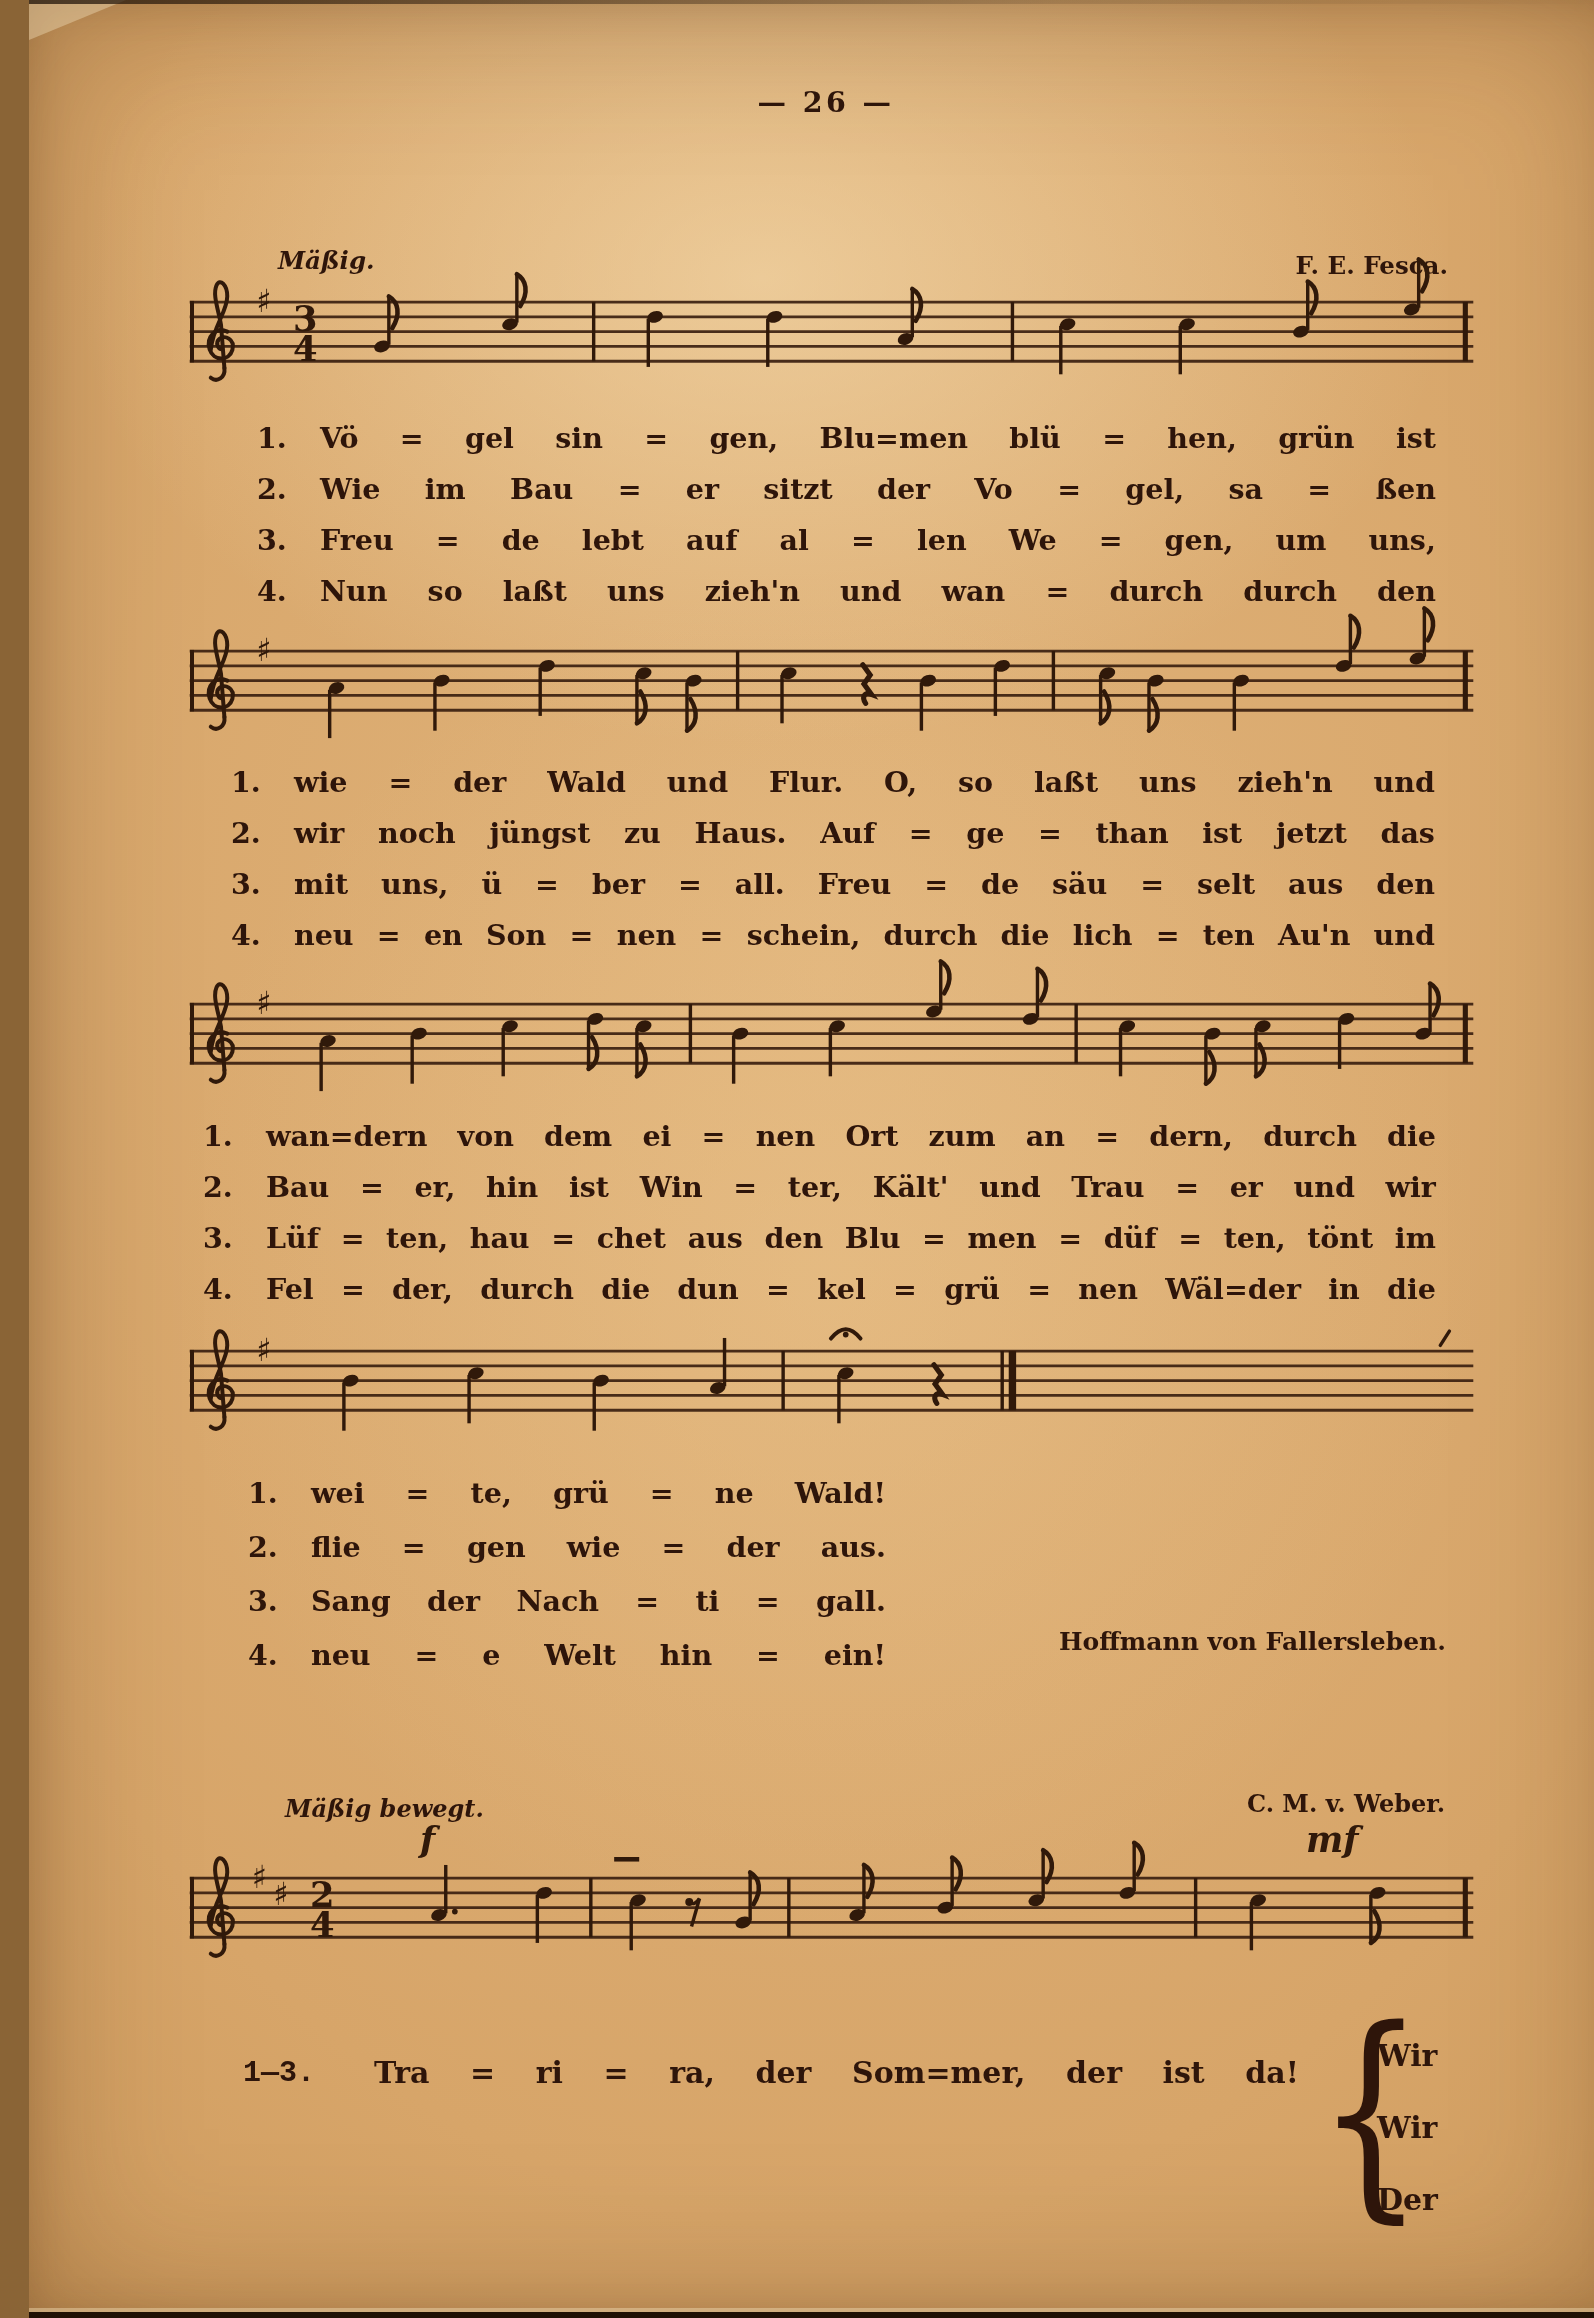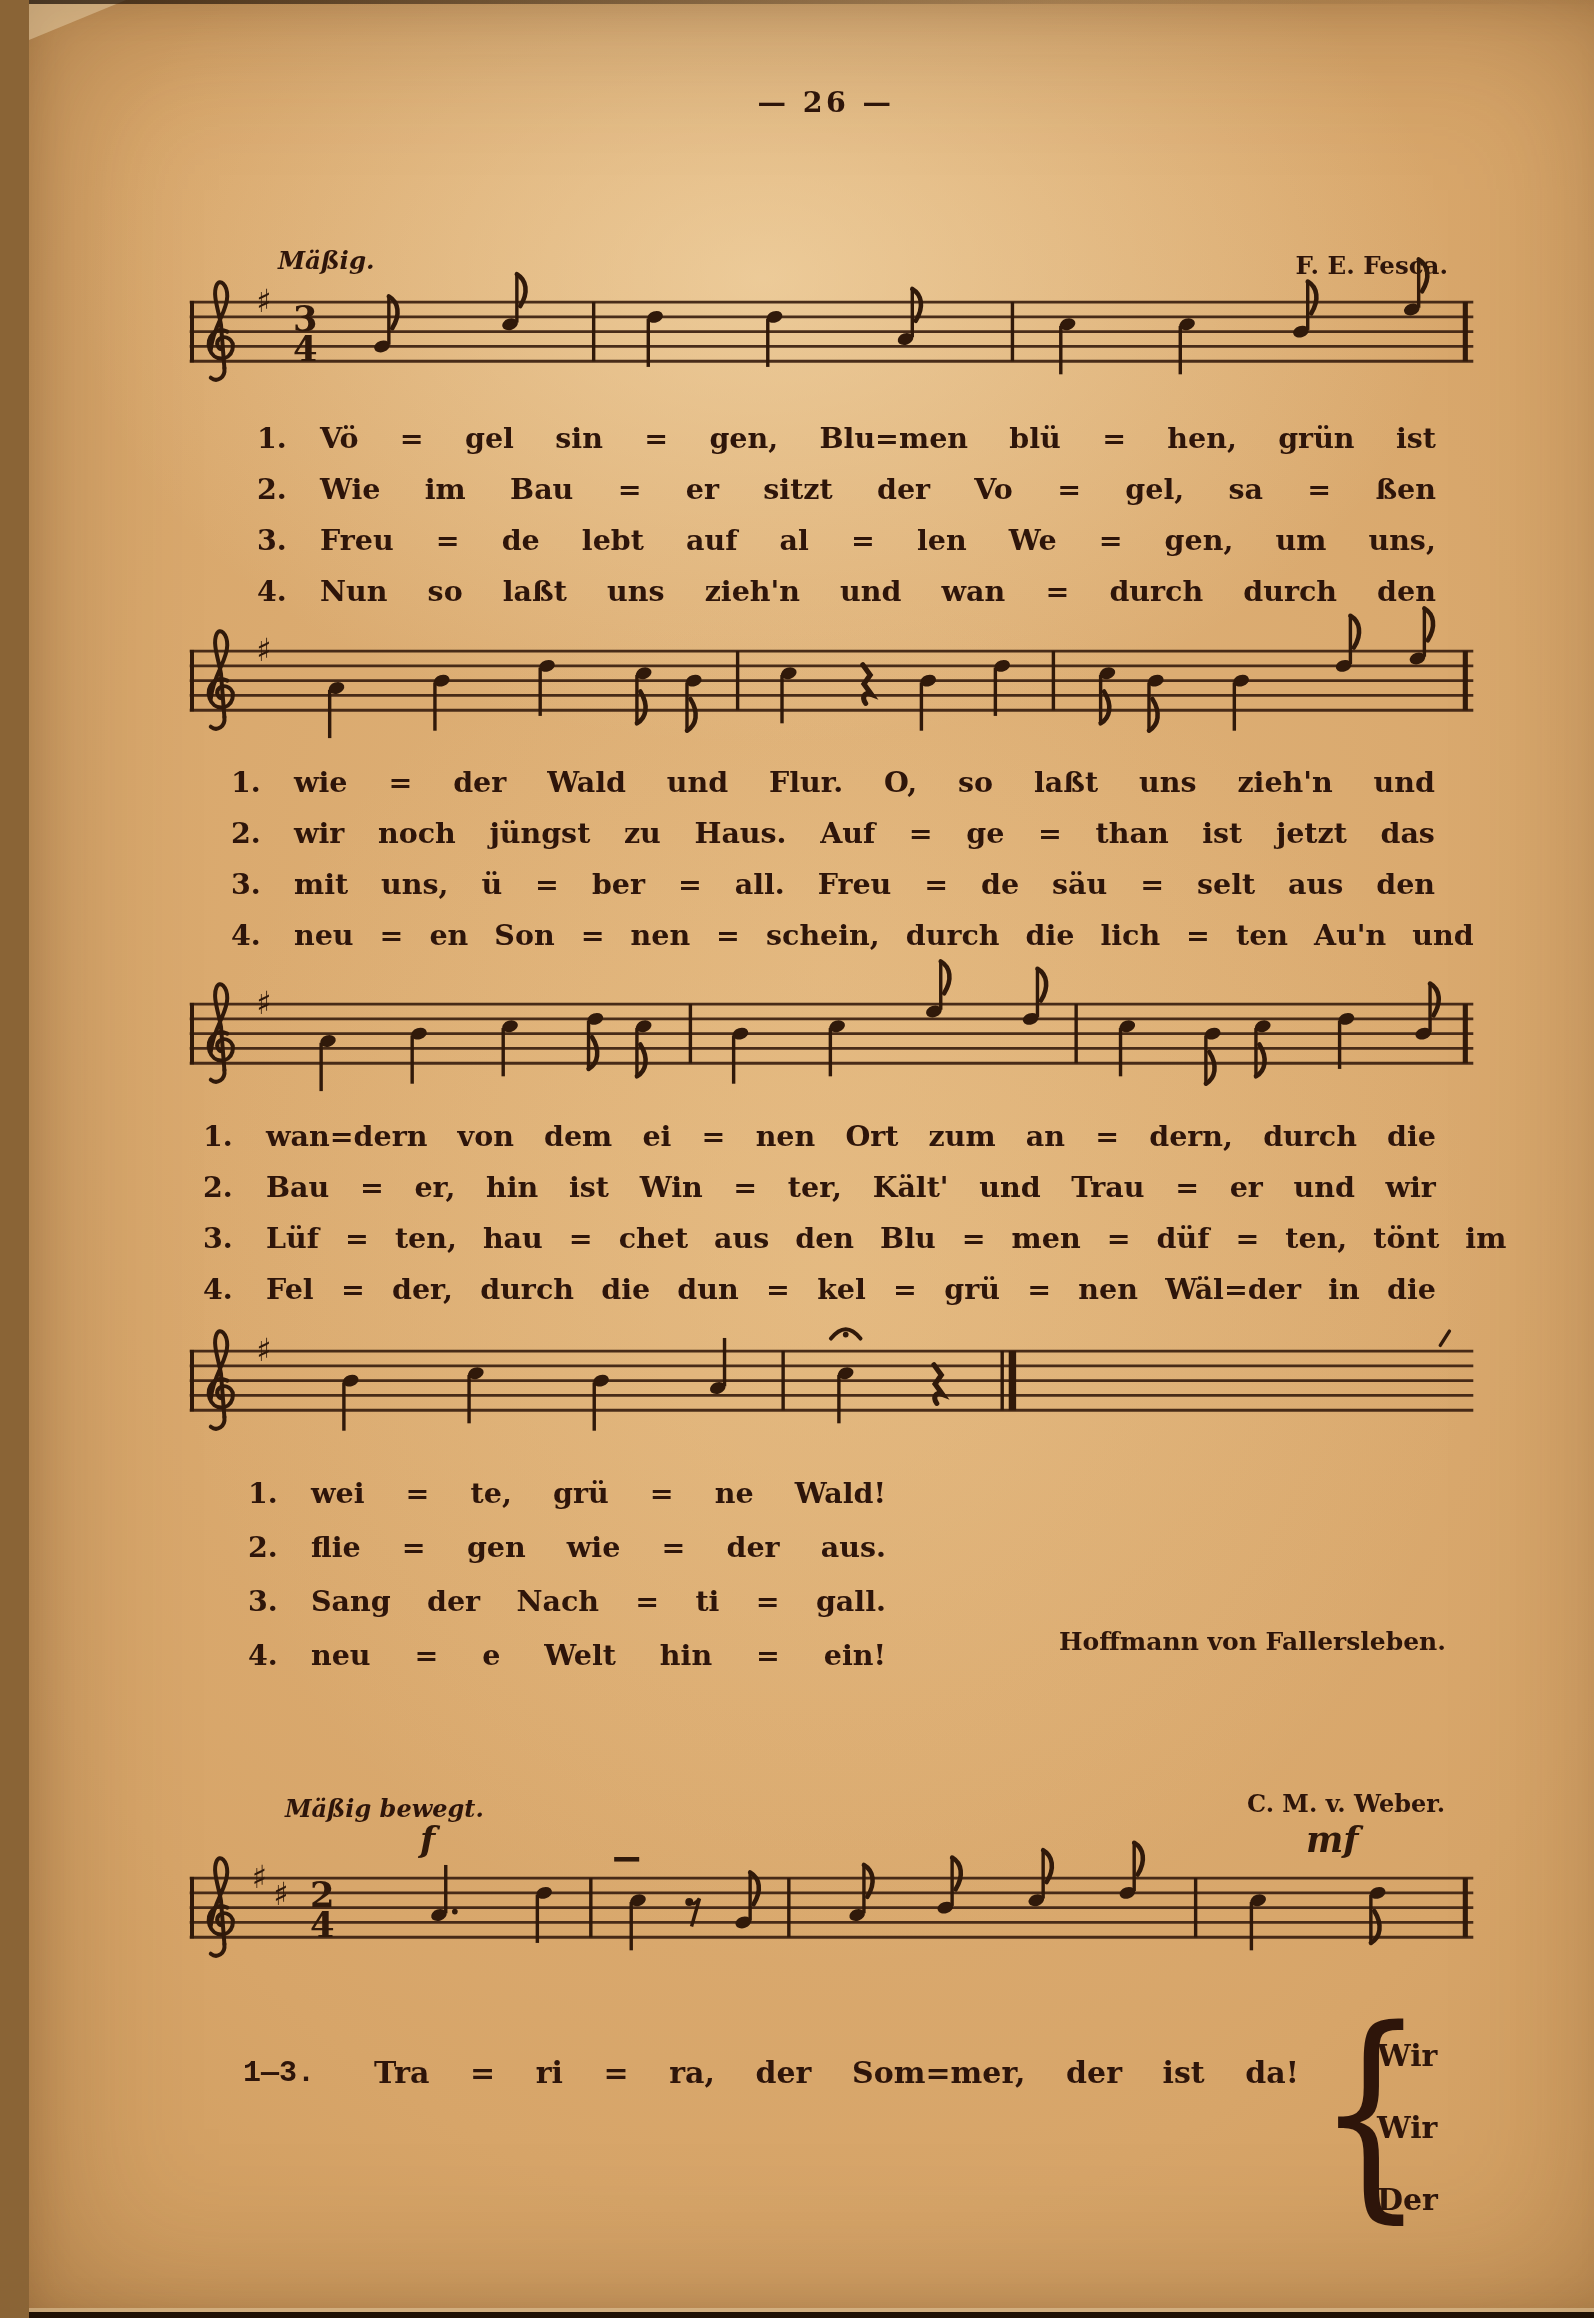--- a/index.html
+++ b/index.html
@@ -26,21 +26,21 @@
   .t27{top:179px;font-size:39px;}
   .t28{top:1724px;font-size:38px;}
   .tempo{font-size:24.5px;font-weight:bold;font-style:italic;}
   .composer{font-size:24.5px;font-weight:bold;}
 
   .staff{left:159px;width:1287px;height:165px;}
 
   .verse{display:block;}
   .vline{display:flex;align-items:center;height:var(--lh,51px);font-size:28.5px;font-weight:bold;white-space:pre;}
   .vnum{flex:none;width:63px;}
-  .vtokens{flex:1;display:flex;justify-content:space-between;gap:26px;}
+  .vtokens{flex:1;display:flex;justify-content:space-between;}
   .attrib{top:1627px;right:177px;font-size:25px;font-weight:bold;}
 
   .refrain{top:2041px;left:214px;width:1056px;height:63px;display:flex;align-items:center;font-size:30px;font-weight:bold;white-space:pre;}
   .rnum{flex:none;width:131px;font-family:Liberation Mono, monospace;}
   .rtokens{flex:1;display:flex;justify-content:space-between;}
   .brace{top:1997px;left:1288px;font-size:225px;line-height:228px;font-weight:normal;transform:scaleX(.75);transform-origin:left top;}
   .brace-words{top:2020px;left:1348px;font-size:30px;font-weight:bold;line-height:72px;}
 </style>
 </head>
 <body>

